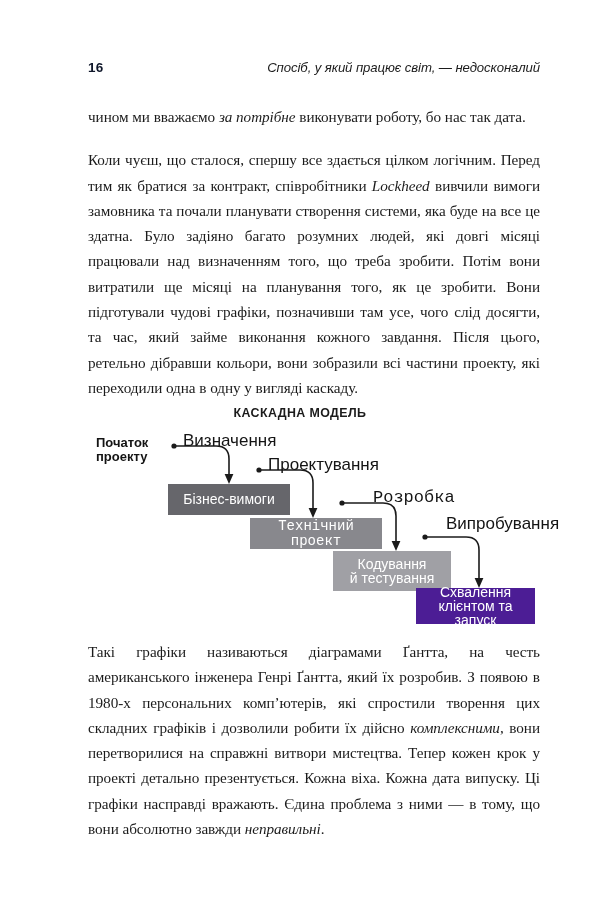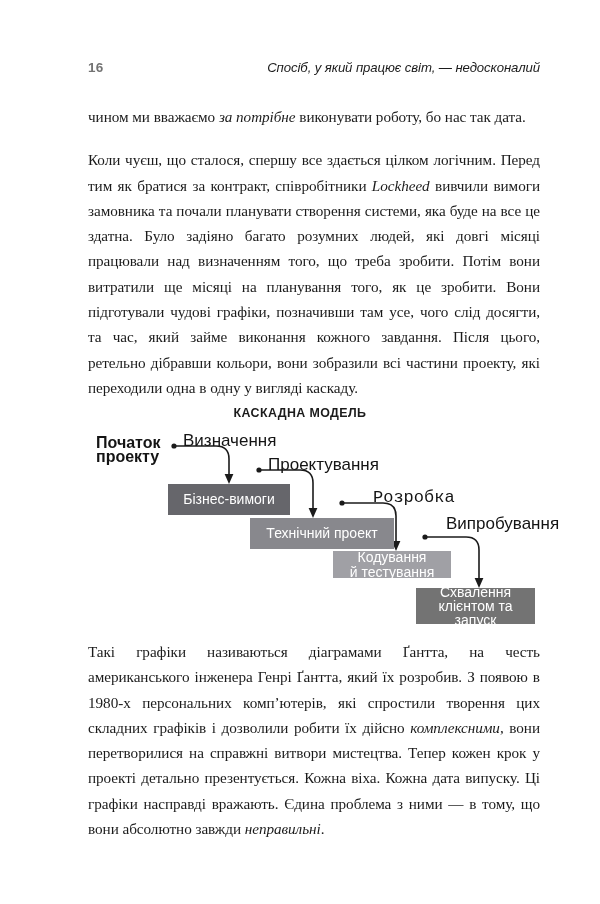--- a/index.html
+++ b/index.html
@@ -30,21 +30,21 @@
     top: 60px;
     width: 452px;
     height: 22px;
     display: flex;
     align-items: baseline;
   }
   .folio {
     font-family: "Liberation Sans", "DejaVu Sans", sans-serif;
     font-weight: bold;
     font-size: 13.5px;
-    color: #737373;
+    color: #0f172a;
     letter-spacing: 0.2px;
   }
   .head-title {
     flex: 1;
     text-align: right;
     font-family: "Liberation Sans", "DejaVu Sans", sans-serif;
     font-style: italic;
     font-size: 13.2px;
     color: #1b1b1b;
     letter-spacing: -0.1px;
@@ -105,40 +105,40 @@
     height: 240px;
   }
 
   .start-label {
     position: absolute;
     left: 96px;
     top: 40px;
     width: 72px;
     font-family: "Liberation Sans", "DejaVu Sans", sans-serif;
     font-weight: bold;
-    font-size: 16px;
+    font-size: 13px;
     line-height: 14px;
     color: #141414;
   }
 
   .stage-box {
     position: absolute;
     display: flex;
     align-items: center;
     justify-content: center;
     text-align: center;
     color: #ffffff;
     font-family: "Liberation Sans", "DejaVu Sans", sans-serif;
     font-size: 14px;
     line-height: 14.2px;
   }
   .box-1 { left: 168px; top: 88px; width: 122px; height: 31px; background: #66666b; }
-  .box-2 { left: 250px; top: 122px; width: 144px; height: 31px; background: #88888d; }
-  .box-3 { left: 333px; top: 155px; width: 118px; height: 27px; background: #a0a0a5; }
-  .box-4 { left: 416px; top: 192px; width: 119px; height: 36px; background: #737373; }
+  .box-2 { left: 250px; top: 122px; width: 132px; height: 31px; background: #88888d; font-family: Liberation Mono, monospace; }
+  .box-3 { left: 333px; top: 155px; width: 118px; height: 40px; background: #a0a0a5; }
+  .box-4 { left: 416px; top: 192px; width: 119px; height: 36px; background: #4c1d95; }
 
   .edge-label {
     position: absolute;
     font-family: "Liberation Sans", "DejaVu Sans", sans-serif;
     font-size: 17px;
     color: #141414;
     white-space: nowrap;
   }
   .lbl-1 { left: 183px; top: 35px; }
   .lbl-2 { left: 268px; top: 59px; }

